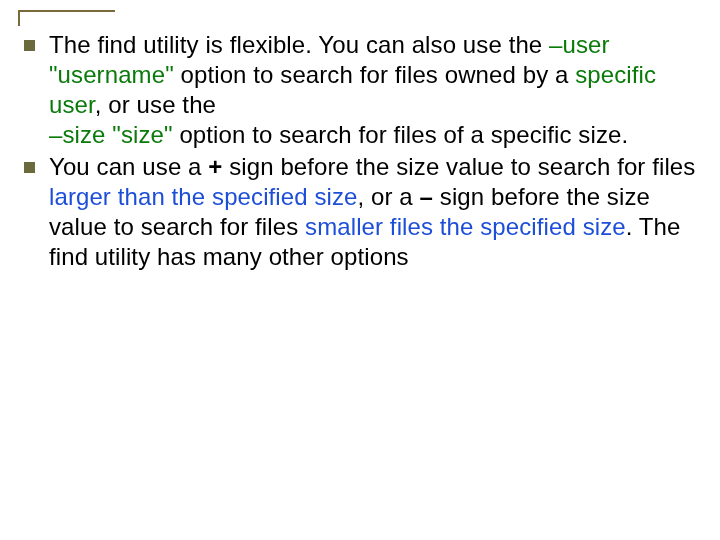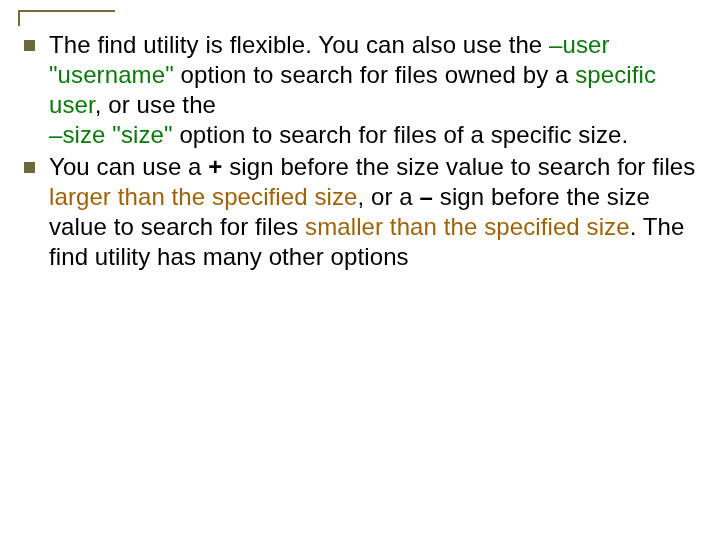--- a/index.html
+++ b/index.html
@@ -51,21 +51,21 @@
   }
   .bullet-text {
     flex: 1 1 auto;
     font-size: 24px;
     line-height: 1.25;
     color: #000000;
     letter-spacing: 0.1px;
   }
   .green { color: #0a7a0a; }
   .bold { font-weight: bold; }
-  .red { color: #a16207; }
+  .red { color: #1d4ed8; }
 </style>
 </head>
 <body>
 
 <div class="slide">
   <div class="corner"></div>
 
   <div class="content">
     <ul class="bullets">
 
@@ -73,19 +73,19 @@
         <span class="bullet-icon"></span>
         <span class="bullet-text">
           <span>The find utility is flexible. You can also use the </span><span class="green">–user "username"</span><span> option to search for files owned by a </span><span class="green">specific user</span><span>, or use the </span><br>
           <span class="green">–size "size"</span><span> option to search for files of a specific size.</span>
         </span>
       </li>
 
       <li>
         <span class="bullet-icon"></span>
         <span class="bullet-text">
-          <span>You can use a </span><span class="bold">+</span><span> sign before the size value to search for files </span><span class="red">larger than the specified size</span><span>, or a </span><span class="bold">–</span><span> sign before the size value to search for files </span><span class="red">smaller than the specified size</span><span>. The find utility has many other options</span>
+          <span>You can use a </span><span class="bold">+</span><span> sign before the size value to search for files </span><span class="red">larger than the specified size</span><span>, or a </span><span class="bold">–</span><span> sign before the size value to search for files </span><span class="red">smaller files the specified size</span><span>. The find utility has many other options</span>
         </span>
       </li>
 
     </ul>
   </div>
 </div>
 
 </body></html>

